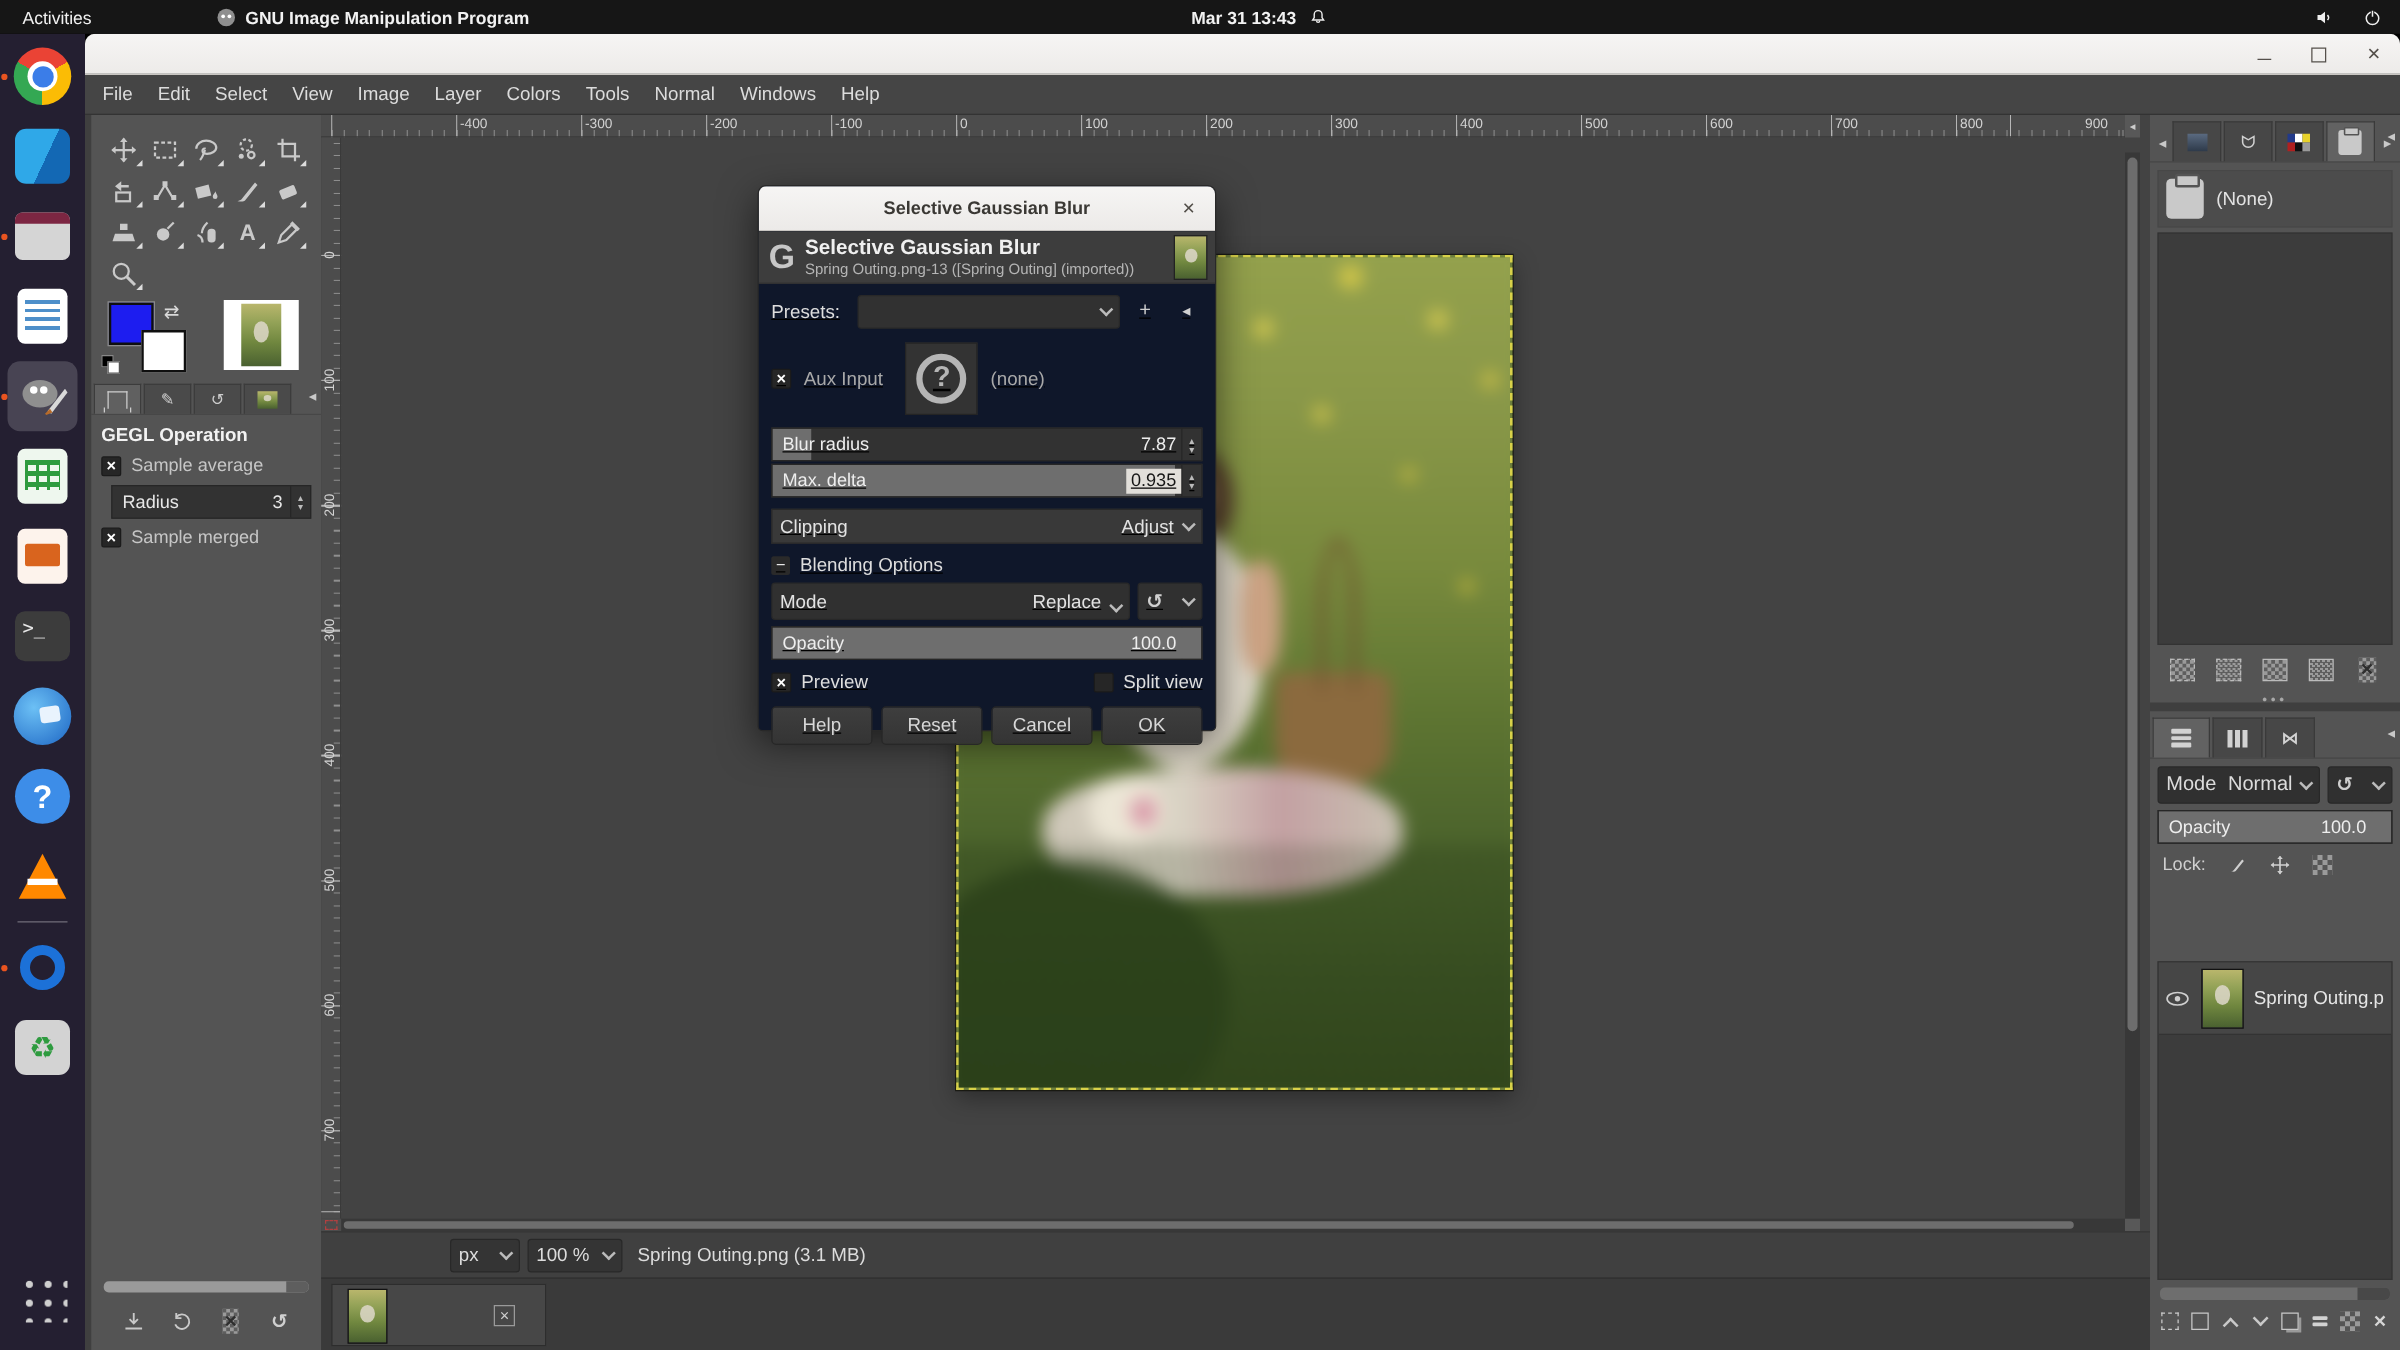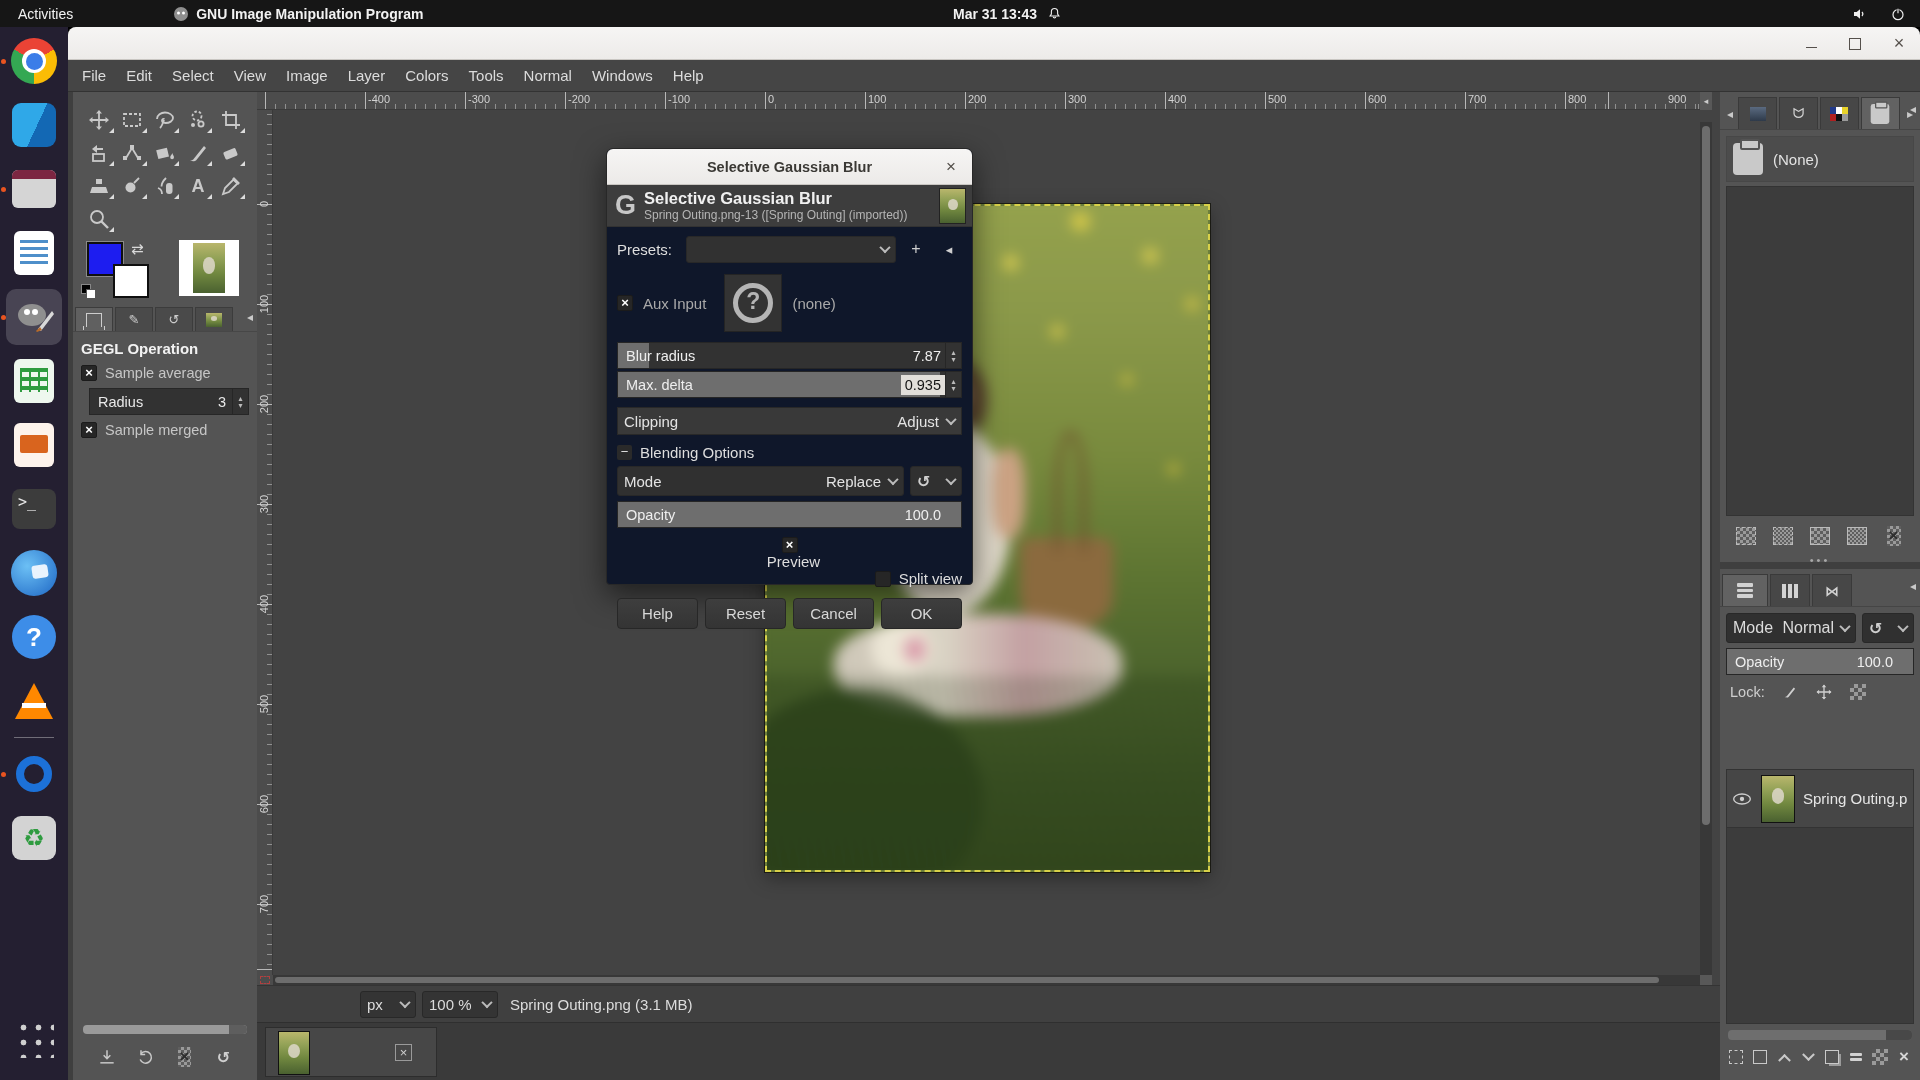--- a/index.html
+++ b/index.html
@@ -255,42 +255,42 @@
     display:flex; align-items:center; justify-content:center; position:relative; }
   .dlg-title .t { font-size:14.5px; font-weight:bold; color:#3a3834; }
   .dlg-close { position:absolute; right:10px; top:7px; width:22px; height:22px; display:flex; align-items:center; justify-content:center; color:#524e49; font-size:17px; }
   .dlg-close::before { content:"×"; }
   .dlg-head { height:42px; background:#3d3d3d; border-bottom:1px solid #323232; display:flex; align-items:center; padding:0 8px; gap:8px; position:relative; }
   .gegl-g { font-size:27px; font-weight:800; color:#c7c7c7; line-height:1; }
   .gegl-g::before { content:"G"; }
   .dlg-head .hl { font-size:16.5px; font-weight:bold; color:#f0f0f0; line-height:1.15; }
   .dlg-head .sub { font-size:12px; color:#b5b5b5; }
   .dlg-head .thumb { position:absolute; right:6px; top:3px; width:27px; height:36px; border:1px solid #222; }
-  .dlg-body { padding:8px 10px 0; position:relative; }
+  .dlg-body { padding:8px 10px 0; position:relative;text-decoration:underline; }
   .row-presets { display:flex; align-items:center; gap:7px; height:28px; }
   .row-presets .plbl { color:#dedede; font-size:15px; width:62px; }
   .combo.presets { flex:1; height:27px; background:#313131; justify-content:flex-end; }
   .mini-btn { width:26px; height:26px; display:flex; align-items:center; justify-content:center; color:#cfcfcf; font-size:16px; border-radius:3px; }
   .mini-btn.plus::before { content:"+"; }
   .mini-btn.exp::before { content:"◂"; font-size:13px; }
   .row-aux { display:flex; align-items:center; gap:10px; margin-top:10px; height:60px; }
   .aux-lbl { color:#a9a9a9; font-size:15px; }
   .aux-btn { width:58px; height:58px; background:#333; border:1px solid #242424; display:flex; align-items:center; justify-content:center; margin-left:8px; }
   .aux-q { width:40px; height:40px; border:5px solid #b5b5b5; border-radius:50%; display:flex; align-items:center; justify-content:center; color:#b5b5b5; font-weight:bold; font-size:23px; }
   .aux-q::before { content:"?"; margin-top:-3px; }
   .dlg-sliders { margin-top:9px; display:flex; flex-direction:column; gap:2px; }
   .combo.clipping { height:28px; background:#393939; justify-content:space-between; margin-top:9px; border-radius:0; }
   .combo.clipping .cl { color:#e3e3e3; font-size:15px; }
   .row-blend { display:flex; align-items:center; gap:8px; margin-top:9px; }
   .minus-box { width:15px; height:15px; background:#2a2a2a; border-radius:2px; color:#e8e8e8; display:flex; align-items:center; justify-content:center; font-size:13px; }
   .minus-box::before { content:"−"; margin-top:-2px; }
   .blend-lbl { color:#dedede; font-size:15px; }
   .row-mode { display:flex; gap:6px; margin-top:5px; }
   .row-op { margin-top:5px; }
-  .row-prev { display:flex; align-items:center; margin-top:9px;flex-direction:column; }
+  .row-prev { display:flex; align-items:center; margin-top:9px; }
   .prev-lbl { color:#dedede; font-size:15px; margin-left:8px; }
   .split-group { margin-left:auto; display:flex; align-items:center; gap:8px; }
   .dlg-btns { display:flex; gap:7px; margin-top:11px; }
   .btn { flex:1; height:31px; background:linear-gradient(#3e3e3e,#343434); border:1px solid #272727; border-radius:4px;
     color:#d8d8d8; font-size:15px; display:flex; align-items:center; justify-content:center; }
 
   svg.ic { stroke:#c9c9c9; fill:none; stroke-width:1.8; }
 </style>
 </head>
 <body>
@@ -835,21 +835,21 @@
               <span class="chv"></span>
             </span>
         </span>
         <div class="row-blend">
           <span class="minus-box"></span>
           <span class="blend-lbl">Blending Options</span>
         </div>
         <div class="row-mode">
           <span class="combo mode">
             <span class="cl" style="color:#e3e3e3;font-size:15px;">Mode</span>
-            <span style="display:flex;align-items:center;gap:8px;color:#e3e3e3;font-size:15px;">
+            <span style="display:flex;align-items:flex-end;gap:8px;color:#e3e3e3;font-size:15px;">
                 <span>Replace</span>
                 <span class="chv"></span>
               </span>
           </span>
           <span class="combo reset">
             <span class="reset-g"></span>
               <span class="chv"></span>
           </span>
         </div>
         <div class="slider row-op">

